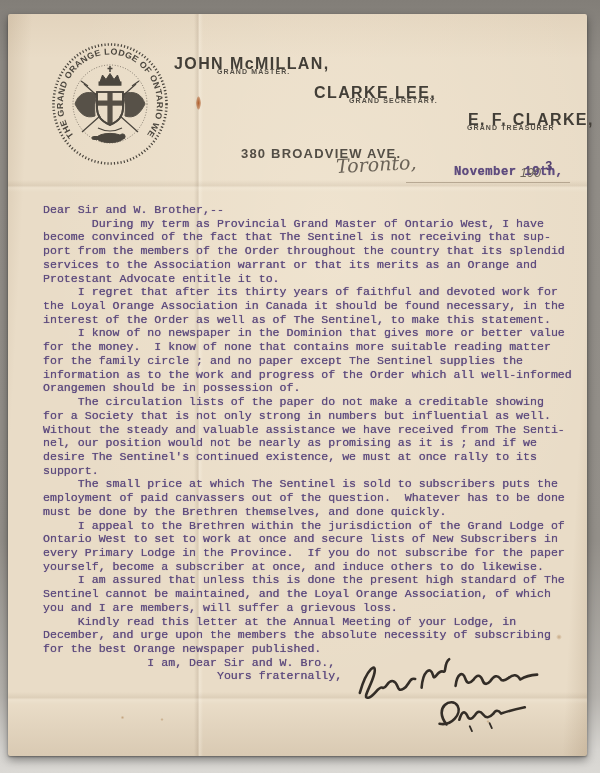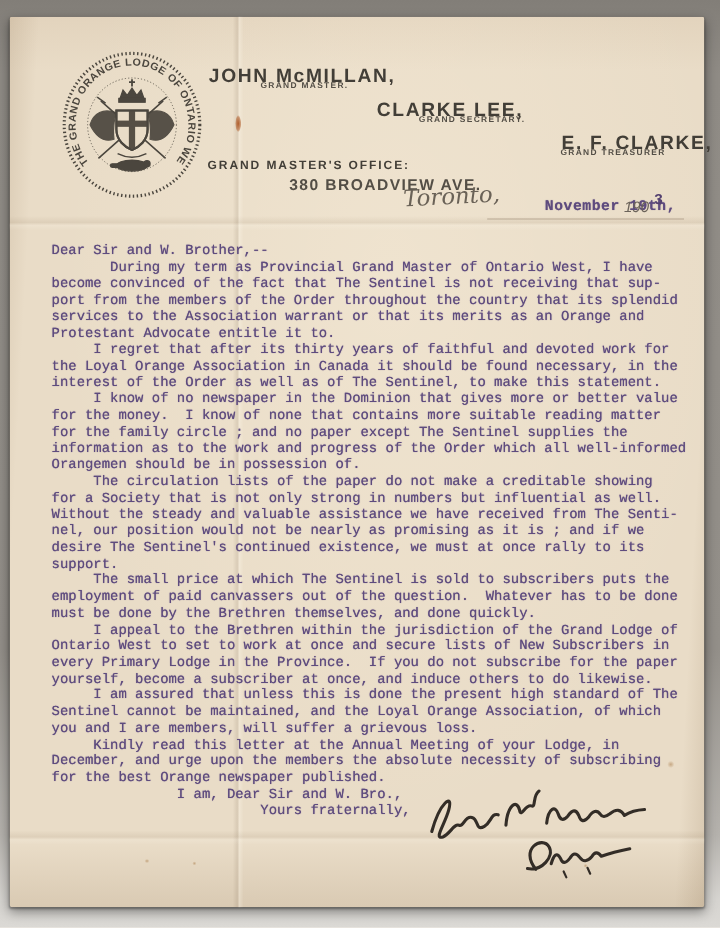--- a/index.html
+++ b/index.html
@@ -91,21 +91,20 @@
     </g>
   </svg>
 
   <div class="abs officer-name" style="left:166px;top:41px;">JOHN McMILLAN,</div>
   <div class="abs officer-title" style="left:209px;top:54px;">GRAND MASTER.</div>
   <div class="abs officer-name" style="left:306px;top:70px;">CLARKE LEE,</div>
   <div class="abs officer-title" style="left:341px;top:83px;">GRAND SECRETARY.</div>
   <div class="abs officer-name" style="left:440px;top:97px;padding-left:20px;">E. F. CLARKE,</div>
   <div class="abs officer-title" style="left:459px;top:110px;">GRAND TREASURER</div>
 
-  <div class="abs office1" style="left:165px;top:119px;">GRAND MASTER'S OFFICE:</div>
   <div class="abs office2" style="left:233px;top:132px;">380 BROADVIEW AVE.</div>
 
   <div class="abs place-script" style="left:328px;top:139px;">Toronto,</div>
   <div class="abs date-rule" style="left:398px;top:167px;width:164px;"></div>
   <div class="abs typed date-typed" style="left:406px;top:151px;padding-left:40px;">November 19th,</div>
   <div class="abs year-printed" style="left:512px;top:152px;">190</div>
   <div class="abs year-hand" style="left:537px;top:146px;">3</div>
 
   <pre class="abs letter-body" style="left:35px;top:189px;">Dear Sir and W. Brother,--
        During my term as Provincial Grand Master of Ontario West, I have

